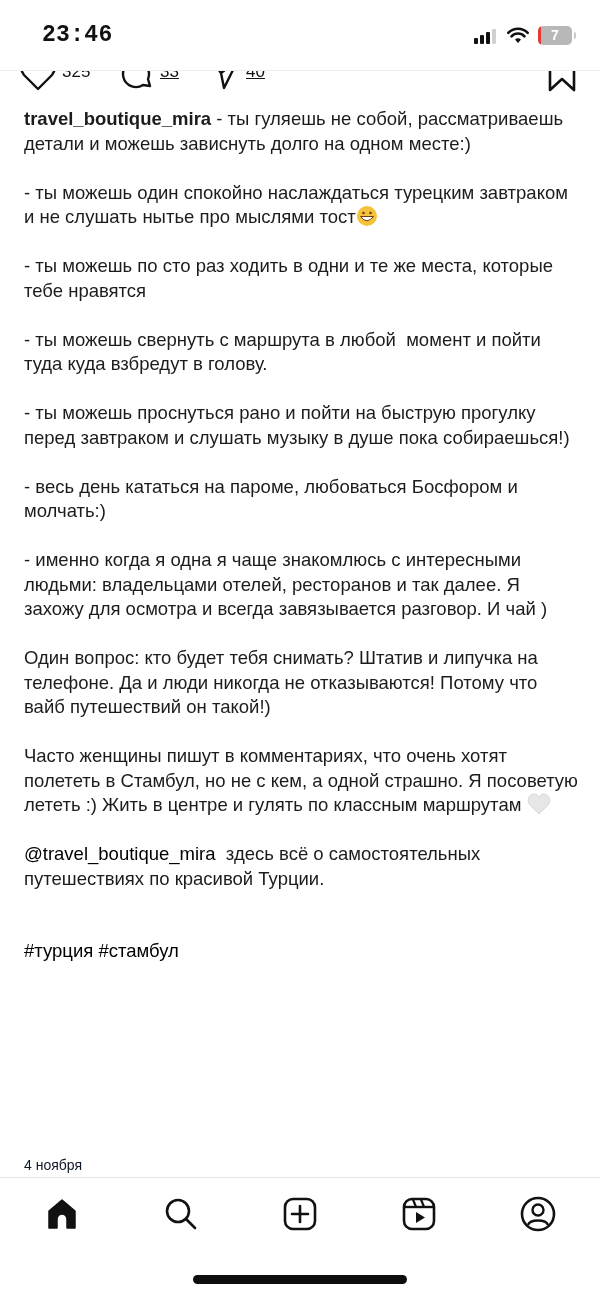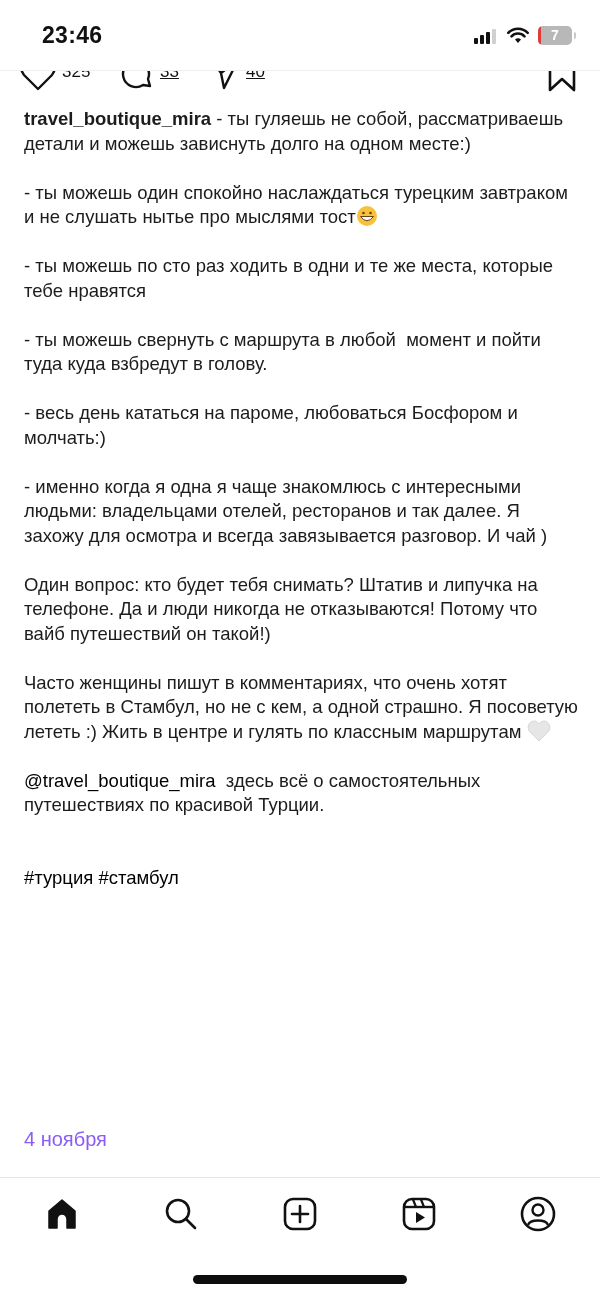--- a/index.html
+++ b/index.html
@@ -1,42 +1,42 @@
 <!DOCTYPE html>
 <html><head>
 <meta charset="utf-8">
 <style>
   html, body { margin:0; padding:0; }
   body {
     width:600px; height:1297px; background:#ffffff; position:relative; overflow:hidden;
     font-family:"Liberation Sans", sans-serif; color:#111;
   }
   .status-bar { position:absolute; top:0; left:0; width:600px; height:70px; background:#fff; z-index:3; }
-  .status-time { position:absolute; left:42px; top:22px; font-size:23px; font-weight:bold; letter-spacing:0.3px; }
+  .status-time { position:absolute; left:42px; top:22px; font-size:23px; font-weight:bold; letter-spacing:0.3px;font-family:Liberation Mono, monospace; }
   .signal { position:absolute; left:474px; top:29px; width:22px; height:15px; }
   .signal span { position:absolute; bottom:0; width:4px; border-radius:1px; background:#111; }
   .wifi { position:absolute; left:507px; top:27px; width:22px; height:17px; }
   .battery { position:absolute; left:538px; top:26px; width:34px; height:19px; border-radius:5px; background:#b8b8b8; overflow:hidden; }
   .battery .level { position:absolute; left:0; top:0; bottom:0; width:3px; background:#e53935; }
   .battery .pct { position:absolute; left:0; right:0; top:1px; text-align:center; color:#fff; font-size:14px; font-weight:bold; }
   .battery-tip { position:absolute; left:574px; top:32px; width:2px; height:7px; background:#c8c8c8; border-radius:0 2px 2px 0; }
   .divider-top { position:absolute; left:0; top:70px; width:600px; height:1px; background:#eeeeee; z-index:3; }
 
   .actions { position:absolute; top:58px; left:0; width:600px; height:40px; z-index:1; }
   .act { position:absolute; display:flex; align-items:flex-start; }
   .act svg { display:block; }
   .act .cnt { font-size:17px; margin-left:6px; margin-top:4px; color:#111; }
   .bookmark { position:absolute; left:548px; top:4px; }
 
   .caption { position:absolute; left:24px; top:107px; width:556px; font-size:18.5px; line-height:24.5px; color:#1c1c1c; }
   .caption p { margin:0 0 24.5px 0; white-space:pre-wrap; }
   .caption .user { font-weight:bold; }
   .mention, .hashtag { color:#000000; }
   .emoji { display:inline-block; vertical-align:-4px; }
-  .date { position:absolute; left:24px; top:1128px; font-size:20px; color:#8b5cf6; }
+  .date { position:absolute; left:24px; top:1157px; font-size:14px; color:#0f172a; }
 
   .nav-divider { position:absolute; left:0; top:1177px; width:600px; height:1px; background:#e6e6e6; }
   .navbar { position:absolute; top:1178px; left:0; width:600px; height:70px; }
   .nav-item { position:absolute; top:16px; width:40px; height:40px; display:flex; align-items:center; justify-content:center; }
   .home-indicator { position:absolute; left:193px; top:1275px; width:214px; height:9px; border-radius:5px; background:#0d0d0d; }
 </style>
 </head>
 <body>
 
 <div class="status-bar">
@@ -87,20 +87,21 @@
 <div class="caption">
   <p><span class="user">travel_boutique_mira</span><span> - ты гуляешь не собой, рассматриваешь детали и можешь зависнуть долго на одном месте:)</span></p>
   <p><span>- ты можешь один спокойно наслаждаться турецким завтраком и не слушать нытье про мыслями тост</span><svg class="emoji" width="22" height="22" viewBox="0 0 22 22">
         <circle cx="11" cy="11" r="10" fill="#f7c23b"></circle>
         <circle cx="7.5" cy="8" r="1.3" fill="#6b3f1a"></circle>
         <circle cx="14.5" cy="8" r="1.3" fill="#6b3f1a"></circle>
         <path d="M4.5 11.5 Q11 20 17.5 11.5 Z" fill="#fff" stroke="#6b3f1a" stroke-width="1"></path>
       </svg></p>
   <p>- ты можешь по сто раз ходить в одни и те же места, которые тебе нравятся</p>
   <p>- ты можешь свернуть с маршрута в любой  момент и пойти туда куда взбредут в голову.</p>
+  <p>- ты можешь проснуться рано и пойти на быструю прогулку перед завтраком и слушать музыку в душе пока собираешься!)</p>
   <p>- весь день кататься на пароме, любоваться Босфором и молчать:)</p>
   <p>- именно когда я одна я чаще знакомлюсь с интересными людьми: владельцами отелей, ресторанов и так далее. Я захожу для осмотра и всегда завязывается разговор. И чай )</p>
   <p>Один вопрос: кто будет тебя снимать? Штатив и липучка на телефоне. Да и люди никогда не отказываются! Потому что вайб путешествий он такой!)</p>
   <p><span>Часто женщины пишут в комментариях, что очень хотят полететь в Стамбул, но не с кем, а одной страшно. Я посоветую лететь :) Жить в центре и гулять по классным маршрутам</span> <svg class="emoji" width="24" height="22" viewBox="0 0 24 22">
         <path d="M12 21 L3 12 C-1 8 2 1 7 1 C9.5 1 11 2.5 12 4 C13 2.5 14.5 1 17 1 C22 1 25 8 21 12 Z" fill="#e6e6e6" stroke="#d0d0d0" stroke-width="0.8"></path>
       </svg></p>
   <p><span class="mention">@travel_boutique_mira</span><span>  здесь всё о самостоятельных путешествиях по красивой Турции.</span></p>
   <p style="margin-bottom:0;margin-top:48px;"><span class="hashtag">#турция #стамбул</span></p>
 </div>
 <div class="date">4 ноября</div>

